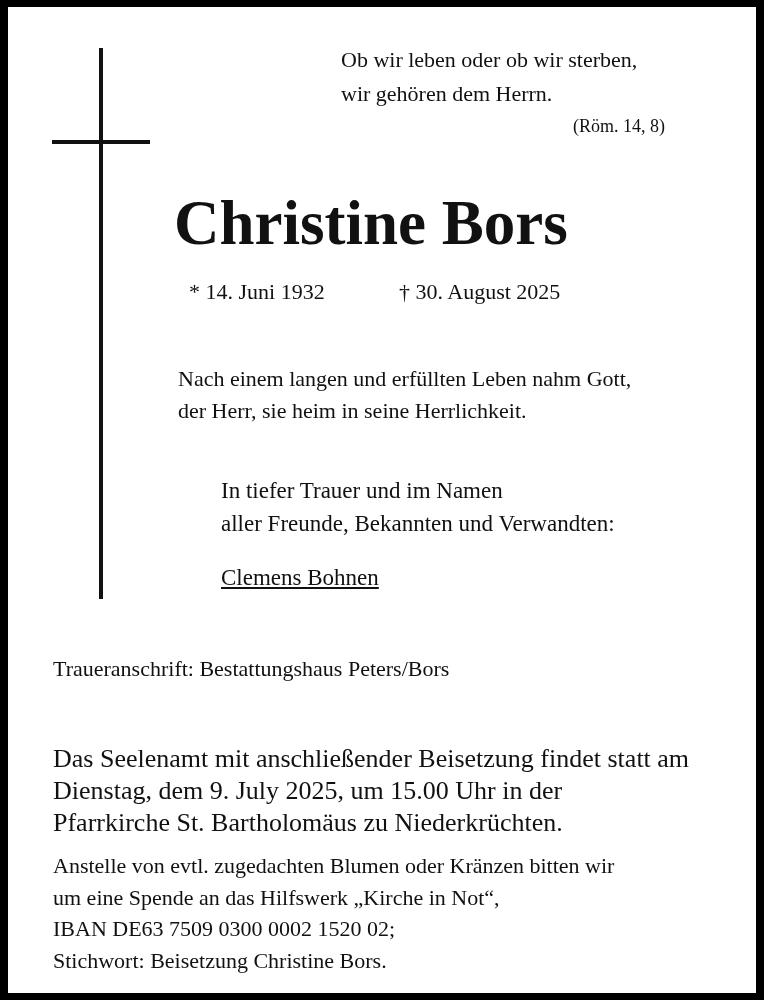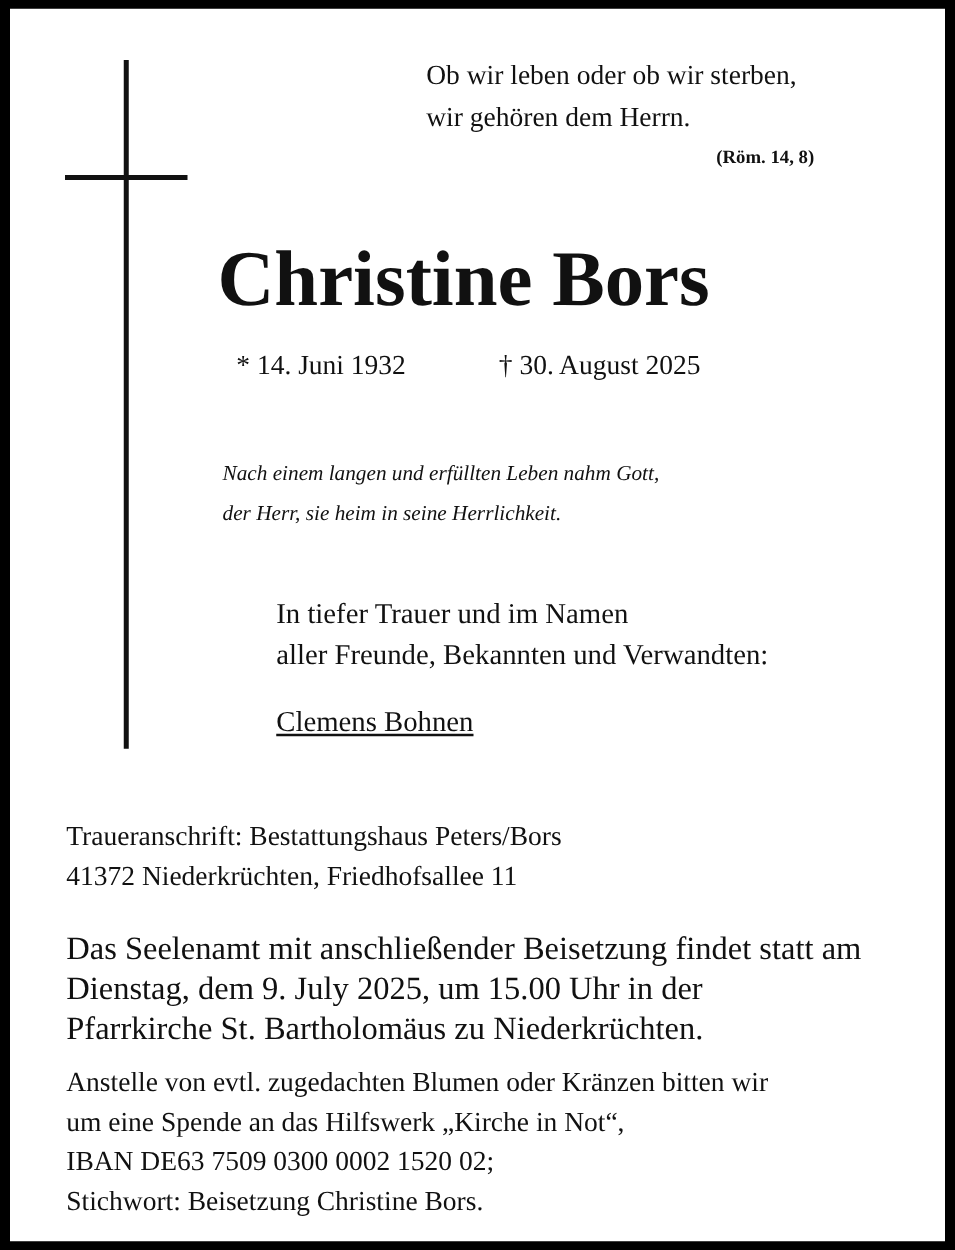--- a/index.html
+++ b/index.html
@@ -49,23 +49,22 @@
 
     .verse {
       left: 333px;
       top: 36px;
       font-size: 22px;
       line-height: 34px;
     }
     .verse-ref {
       left: 565px;
       top: 107px;
-      font-size: 15px;
+      font-size: 18px;
       line-height: 24px;
-      font-weight: bold;
     }
     .name {
       left: 166px;
       top: 176px;
       font-size: 63px;
       font-weight: bold;
       line-height: 80px;
       letter-spacing: 0px;
       text-align: center;
     }
@@ -77,23 +76,22 @@
     }
     .died {
       left: 391px;
       top: 270px;
       font-size: 22px;
       line-height: 30px;
     }
     .death-text {
       left: 170px;
       top: 356px;
-      font-size: 17px;
+      font-size: 22px;
       line-height: 32px;
-      font-style: italic;
     }
     .mourn {
       left: 213px;
       top: 467px;
       font-size: 23px;
       line-height: 33px;
     }
     .signer {
       left: 213px;
       top: 554px;
@@ -148,21 +146,20 @@
   </div>
 
   <div class="abs mourn">
     <span class="line">In tiefer Trauer und im Namen</span>
     <span class="line">aller Freunde, Bekannten und Verwandten:</span>
   </div>
   <div class="abs signer">Clemens Bohnen</div>
 
   <div class="abs address">
     <span class="line">Traueranschrift: Bestattungshaus Peters/Bors</span>
-    <span class="line">41372 Niederkrüchten, Friedhofsallee 11</span>
   </div>
 
   <div class="abs service">
     <span class="line">Das Seelenamt mit anschließender Beisetzung findet statt am</span>
     <span class="line">Dienstag, dem 9. July 2025, um 15.00 Uhr in der</span>
     <span class="line">Pfarrkirche St. Bartholomäus zu Niederkrüchten.</span>
   </div>
 
   <div class="abs donation">
     <span class="line">Anstelle von evtl. zugedachten Blumen oder Kränzen bitten wir</span>

